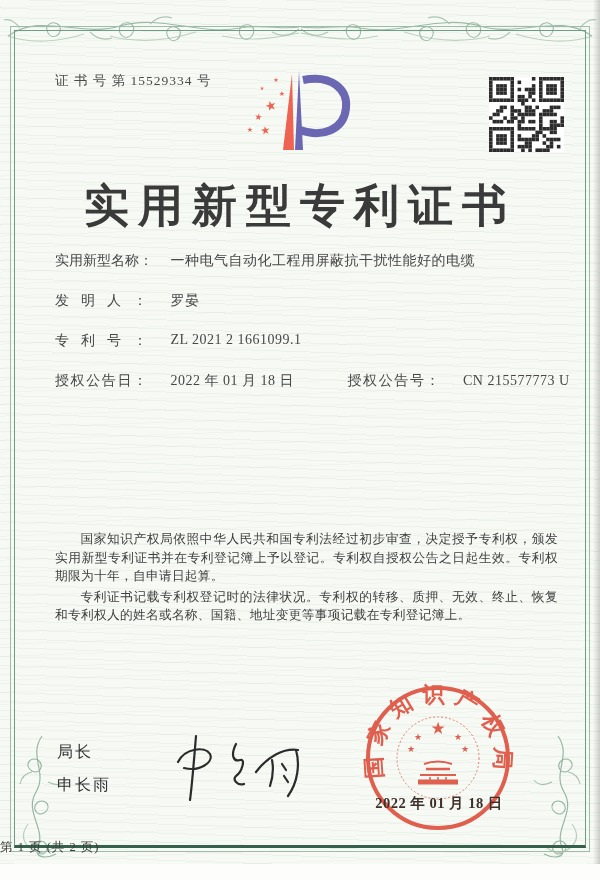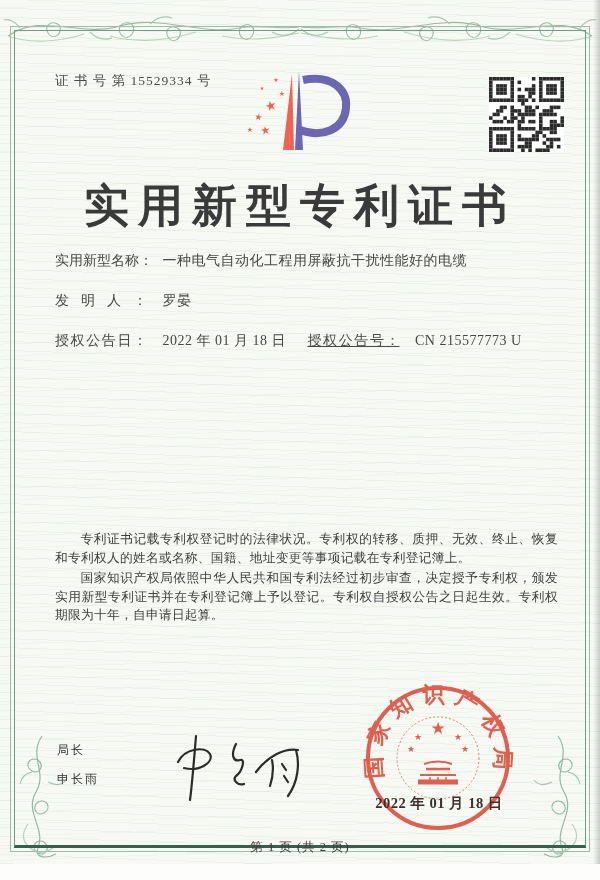--- a/index.html
+++ b/index.html
@@ -19,33 +19,33 @@
   .corner-bl{left:8px;top:732px;}
   .corner-br{right:8px;top:732px;transform:scaleX(-1);}
   .cert-number{position:absolute;left:55px;top:72px;font-size:13.5px;color:#4a4a4a;letter-spacing:1px;}
   .logo{position:absolute;left:236px;top:66px;width:120px;height:102px;}
   .qr{position:absolute;left:489px;top:77px;width:75px;height:75px;background:#fff;}
   .title{position:absolute;left:0;top:176px;width:100%;margin:0;text-align:center;
     font-size:45px;font-weight:600;color:#3a3a3a;letter-spacing:9px;}
   .fields{position:absolute;left:55px;right:38px;top:252px;font-size:14px;color:#474747;}
   .row{height:20px;margin-bottom:20px;white-space:nowrap;}
   .f-label{display:inline-block;width:92px;text-align:justify;text-align-last:justify;vertical-align:top;}
-  .f-value{margin-left:12px;letter-spacing:.5px;}
-  .f-label2{display:inline-block;width:92px;margin-left:18px;text-align:justify;text-align-last:justify;vertical-align:top;text-decoration:underline;}
+  .f-value{margin-left:20px;letter-spacing:.5px;}
+  .f-label2{display:inline-block;width:92px;margin-left:50px;text-align:justify;text-align-last:justify;vertical-align:top;}
   .paras{position:absolute;left:55px;right:42px;top:530px;font-size:12.7px;line-height:18.6px;
     color:#3e3e3e;text-align:justify;letter-spacing:.3px;}
   .paras p{margin:0 0 2px 0;text-indent:2em;}
-  .signer{position:absolute;left:57px;top:742px;font-size:12px;color:#333;letter-spacing:2px;
+  .signer{position:absolute;left:57px;top:742px;font-size:16px;color:#333;letter-spacing:2px;
     font-family:"Liberation Sans","DejaVu Sans",sans-serif;}
   .signer div{margin-bottom:12px;}
   .signature{position:absolute;left:158px;top:726px;width:160px;height:86px;}
   .seal{position:absolute;left:360px;top:680px;width:156px;height:156px;z-index:2;}
   .seal-date{position:absolute;left:368px;top:794px;width:142px;z-index:3;text-align:center;
     font-size:14.5px;font-weight:bold;color:#3e2f2a;letter-spacing:.5px;}
-  .footer{position:absolute;left:0;top:839px;width:100%;text-align:center;font-size:12.5px;color:#3c3c3c;letter-spacing:1px;}
+  .footer{position:absolute;left:0;top:839px;width:100%;text-align:left;font-size:12.5px;color:#3c3c3c;letter-spacing:1px;}
 </style>
 </head>
 <body>
 
 <div class="page">
 
   <svg class="band-top" viewBox="0 0 600 46">
     <g id="bandhalf" stroke="#7ea68d" fill="none" stroke-width="1.1" opacity=".75">
       <path d="M8,34 C40,10 80,36 120,24 C160,12 200,34 240,26 C262,22 282,28 299,25"></path>
       <path d="M8,34 C30,42 60,40 84,32 M110,34 C140,42 170,38 196,30 M222,34 C250,40 276,36 299,31" stroke="#aac5af"></path>
@@ -332,30 +332,34 @@
   <div class="fields">
     <div class="row">
       <span class="f-label">实用新型名称：</span>
       <span class="f-value">一种电气自动化工程用屏蔽抗干扰性能好的电缆</span>
     </div>
     <div class="row">
       <span class="f-label">发明人：</span>
       <span class="f-value">罗晏</span>
     </div>
     <div class="row">
+      <span class="f-label">专利号：</span>
+      <span class="f-value">ZL 2021 2 1661099.1</span>
+    </div>
+    <div class="row">
       <span class="f-label">授权公告日：</span>
       <span class="f-value">2022 年 01 月 18 日</span>
       <span class="f-label2">授权公告号：</span>
       <span class="f-value">CN 215577773 U</span>
     </div>
   </div>
 
   <div class="paras">
+    <p>国家知识产权局依照中华人民共和国专利法经过初步审查，决定授予专利权，颁发实用新型专利证书并在专利登记簿上予以登记。专利权自授权公告之日起生效。专利权期限为十年，自申请日起算。</p>
     <p>专利证书记载专利权登记时的法律状况。专利权的转移、质押、无效、终止、恢复和专利权人的姓名或名称、国籍、地址变更等事项记载在专利登记簿上。</p>
-    <p>国家知识产权局依照中华人民共和国专利法经过初步审查，决定授予专利权，颁发实用新型专利证书并在专利登记簿上予以登记。专利权自授权公告之日起生效。专利权期限为十年，自申请日起算。</p>
   </div>
 
   <div class="signer">
     <div>局长</div>
     <div>申长雨</div>
   </div>
 
   <svg class="signature" viewBox="0 0 160 86">
     <g stroke="#2b2b2b" stroke-width="2.2" fill="none" stroke-linecap="round">
       <path d="M20,36 C27,22 47,20 52,28 C56,36 42,46 26,42"></path>

